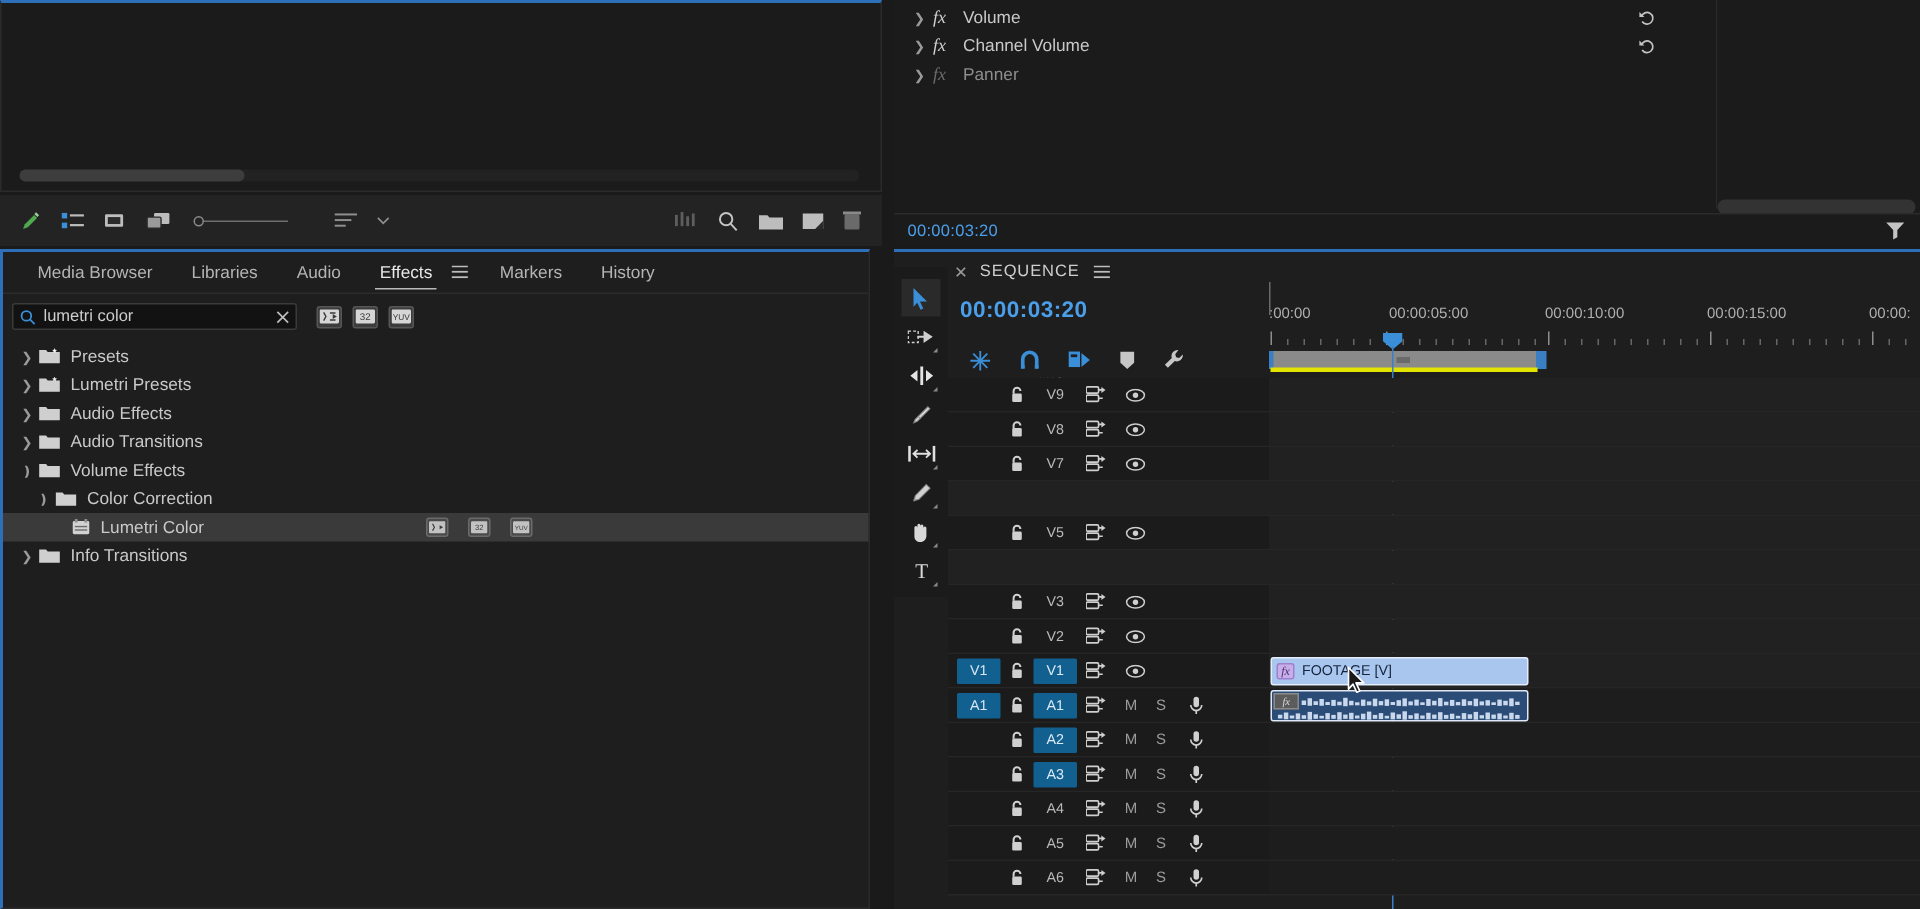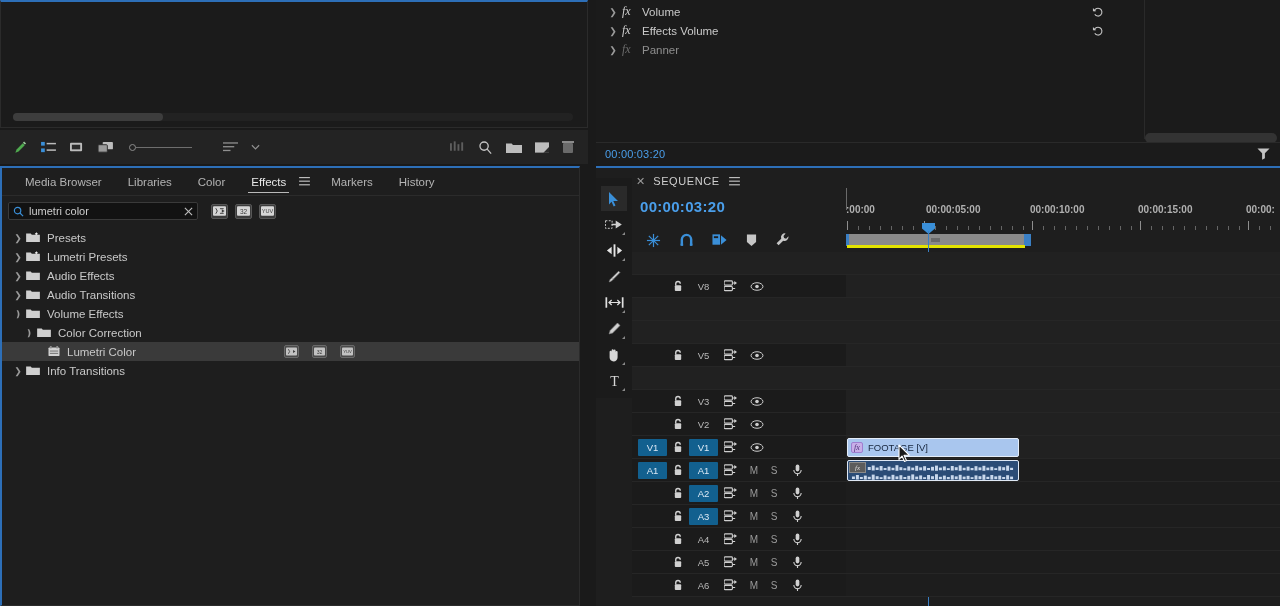--- a/index.html
+++ b/index.html
@@ -172,21 +172,21 @@
     font-size: 15px; color: #4a9eea; font-weight: bold; letter-spacing: .3px;
   }
   #tl-header-icons {
     position: absolute; left: 50px; top: 64px; display: flex; align-items: center; gap: 18px;
   }
   #tl-v10-label {
     position: absolute; left: 97px; top: 82px; font-size: 9px; color: #6e6e6e;
   }
 
   #tl-ruler { position: absolute; left: 250px; top: 36px; width: 434px; height: 26px; }
-  .ruler-label { position: absolute; top: 0; font-size: 10px; color: #b0b0b0; white-space: nowrap; font-weight: bold; }
+  .ruler-label { position: absolute; top: 0; font-size: 10px; color: #b0b0b0; white-space: nowrap; }
   .ruler-tick { position: absolute; bottom: 0; width: 1px; background: #666; }
   .ruler-tick.major { height: 9px; background: #8e8e8e; }
   .ruler-tick.minor { height: 4px; }
 
   #work-area-bar {
     position: absolute; left: 250px; top: 66px; width: 178px; height: 12px;
     background: #8a8a8a; border-left: 3px solid #3a7fc4;
   }
   #work-area-handle {
     position: absolute; left: 428px; top: 66px; width: 7px; height: 12px; background: #3a7fc4;
@@ -358,21 +358,21 @@
             <rect x="0" y="1" width="12" height="2" fill="#8a8a8a"></rect>
           </svg>
       </span>
     </div>
   </div>
 
   <div id="effects-panel">
     <div id="effects-tabs">
       <div class="tab">Media Browser</div>
       <div class="tab">Libraries</div>
-      <div class="tab">Color</div>
+      <div class="tab">Audio</div>
       <div class="tab active">Effects</div>
       <div class="tab-menu-ico">
         <svg width="11" height="9" viewBox="0 0 12 10">
           <rect x="0" y="0" width="12" height="1.3" fill="#bdbdbd"></rect>
           <rect x="0" y="4" width="12" height="1.3" fill="#bdbdbd"></rect>
           <rect x="0" y="8" width="12" height="1.3" fill="#bdbdbd"></rect>
         </svg>
       </div>
       <div class="tab">Markers</div>
       <div class="tab">History</div>
@@ -537,21 +537,21 @@
         <span class="fx-reset">
           <svg width="12" height="12" viewBox="0 0 13 13">
               <path d="M2.5 5.5A4.2 4.2 0 1 1 3 9" stroke="#c4c4c4" stroke-width="1.2" fill="none"></path>
               <path d="M1 2.2v3.6h3.6z" fill="#c4c4c4"></path>
             </svg>
         </span>
       </div>
       <div class="fx-row">
         <span class="twisty">❯</span>
         <span class="fx-tag">fx</span>
-        <span class="fx-label">Effects Volume</span>
+        <span class="fx-label">Channel Volume</span>
         <span class="fx-reset">
           <svg width="12" height="12" viewBox="0 0 13 13">
               <path d="M2.5 5.5A4.2 4.2 0 1 1 3 9" stroke="#c4c4c4" stroke-width="1.2" fill="none"></path>
               <path d="M1 2.2v3.6h3.6z" fill="#c4c4c4"></path>
             </svg>
         </span>
       </div>
       <div class="fx-row">
         <span class="twisty">❯</span>
         <span class="fx-tag dim">fx</span>
@@ -739,20 +739,44 @@
     <div id="playhead-marker">
       <svg width="13" height="11" viewBox="0 0 13 11">
           <path d="M0 0h13v5.5L6.5 11 0 5.5z" fill="#3a8fd8"></path>
         </svg>
     </div>
     <div id="playhead-line"></div>
 
     <div id="track-area">
 
       <div class="track video">
+        <div class="track-head">
+          <span class="src-tgt off"></span>
+          <span class="lock-btn">
+            <svg width="10" height="12" viewBox="0 0 11 13">
+                <path d="M3 6V4a2.5 2.5 0 0 1 5 0" stroke="#d0d0d0" stroke-width="1.5" fill="none"></path>
+                <rect x="2" y="5.8" width="7" height="6.2" rx="1" fill="#d0d0d0"></rect>
+              </svg>
+          </span>
+          <span class="tname">V9</span>
+          <span class="tglyph">
+            <svg width="14" height="12" viewBox="0 0 15 13">
+                <rect x="0" y="1" width="9" height="4.5" rx="1" stroke="#cfcfcf" stroke-width="1.2" fill="none"></rect>
+                <rect x="0" y="7" width="9" height="4.5" rx="1" stroke="#cfcfcf" stroke-width="1.2" fill="none"></rect>
+                <path d="M9 3.2h3M9 9.2h3" stroke="#cfcfcf" stroke-width="1.2"></path>
+                <path d="M11 1l3 2.2-3 2.2z" fill="#cfcfcf"></path>
+              </svg>
+          </span>
+          <span class="tglyph">
+            <svg width="14" height="9" viewBox="0 0 15 10">
+                <ellipse cx="7.5" cy="5" rx="6.6" ry="4.2" stroke="#cfcfcf" stroke-width="1.1" fill="none"></ellipse>
+                <circle cx="7.5" cy="5" r="2" fill="#cfcfcf"></circle>
+              </svg>
+          </span>
+        </div>
         <div class="track-body"></div>
       </div>
 
       <div class="track video">
         <div class="track-head">
           <span class="src-tgt off"></span>
           <span class="lock-btn">
             <svg width="10" height="12" viewBox="0 0 11 13">
                 <path d="M3 6V4a2.5 2.5 0 0 1 5 0" stroke="#d0d0d0" stroke-width="1.5" fill="none"></path>
                 <rect x="2" y="5.8" width="7" height="6.2" rx="1" fill="#d0d0d0"></rect>
@@ -771,20 +795,44 @@
             <svg width="14" height="9" viewBox="0 0 15 10">
                 <ellipse cx="7.5" cy="5" rx="6.6" ry="4.2" stroke="#cfcfcf" stroke-width="1.1" fill="none"></ellipse>
                 <circle cx="7.5" cy="5" r="2" fill="#cfcfcf"></circle>
               </svg>
           </span>
         </div>
         <div class="track-body"></div>
       </div>
 
       <div class="track video">
+        <div class="track-head">
+          <span class="src-tgt off"></span>
+          <span class="lock-btn">
+            <svg width="10" height="12" viewBox="0 0 11 13">
+                <path d="M3 6V4a2.5 2.5 0 0 1 5 0" stroke="#d0d0d0" stroke-width="1.5" fill="none"></path>
+                <rect x="2" y="5.8" width="7" height="6.2" rx="1" fill="#d0d0d0"></rect>
+              </svg>
+          </span>
+          <span class="tname">V7</span>
+          <span class="tglyph">
+            <svg width="14" height="12" viewBox="0 0 15 13">
+                <rect x="0" y="1" width="9" height="4.5" rx="1" stroke="#cfcfcf" stroke-width="1.2" fill="none"></rect>
+                <rect x="0" y="7" width="9" height="4.5" rx="1" stroke="#cfcfcf" stroke-width="1.2" fill="none"></rect>
+                <path d="M9 3.2h3M9 9.2h3" stroke="#cfcfcf" stroke-width="1.2"></path>
+                <path d="M11 1l3 2.2-3 2.2z" fill="#cfcfcf"></path>
+              </svg>
+          </span>
+          <span class="tglyph">
+            <svg width="14" height="9" viewBox="0 0 15 10">
+                <ellipse cx="7.5" cy="5" rx="6.6" ry="4.2" stroke="#cfcfcf" stroke-width="1.1" fill="none"></ellipse>
+                <circle cx="7.5" cy="5" r="2" fill="#cfcfcf"></circle>
+              </svg>
+          </span>
+        </div>
         <div class="track-body"></div>
       </div>
 
       <div class="track video">
         <div class="track-body"></div>
       </div>
 
       <div class="track video">
         <div class="track-head">
           <span class="src-tgt off"></span>

